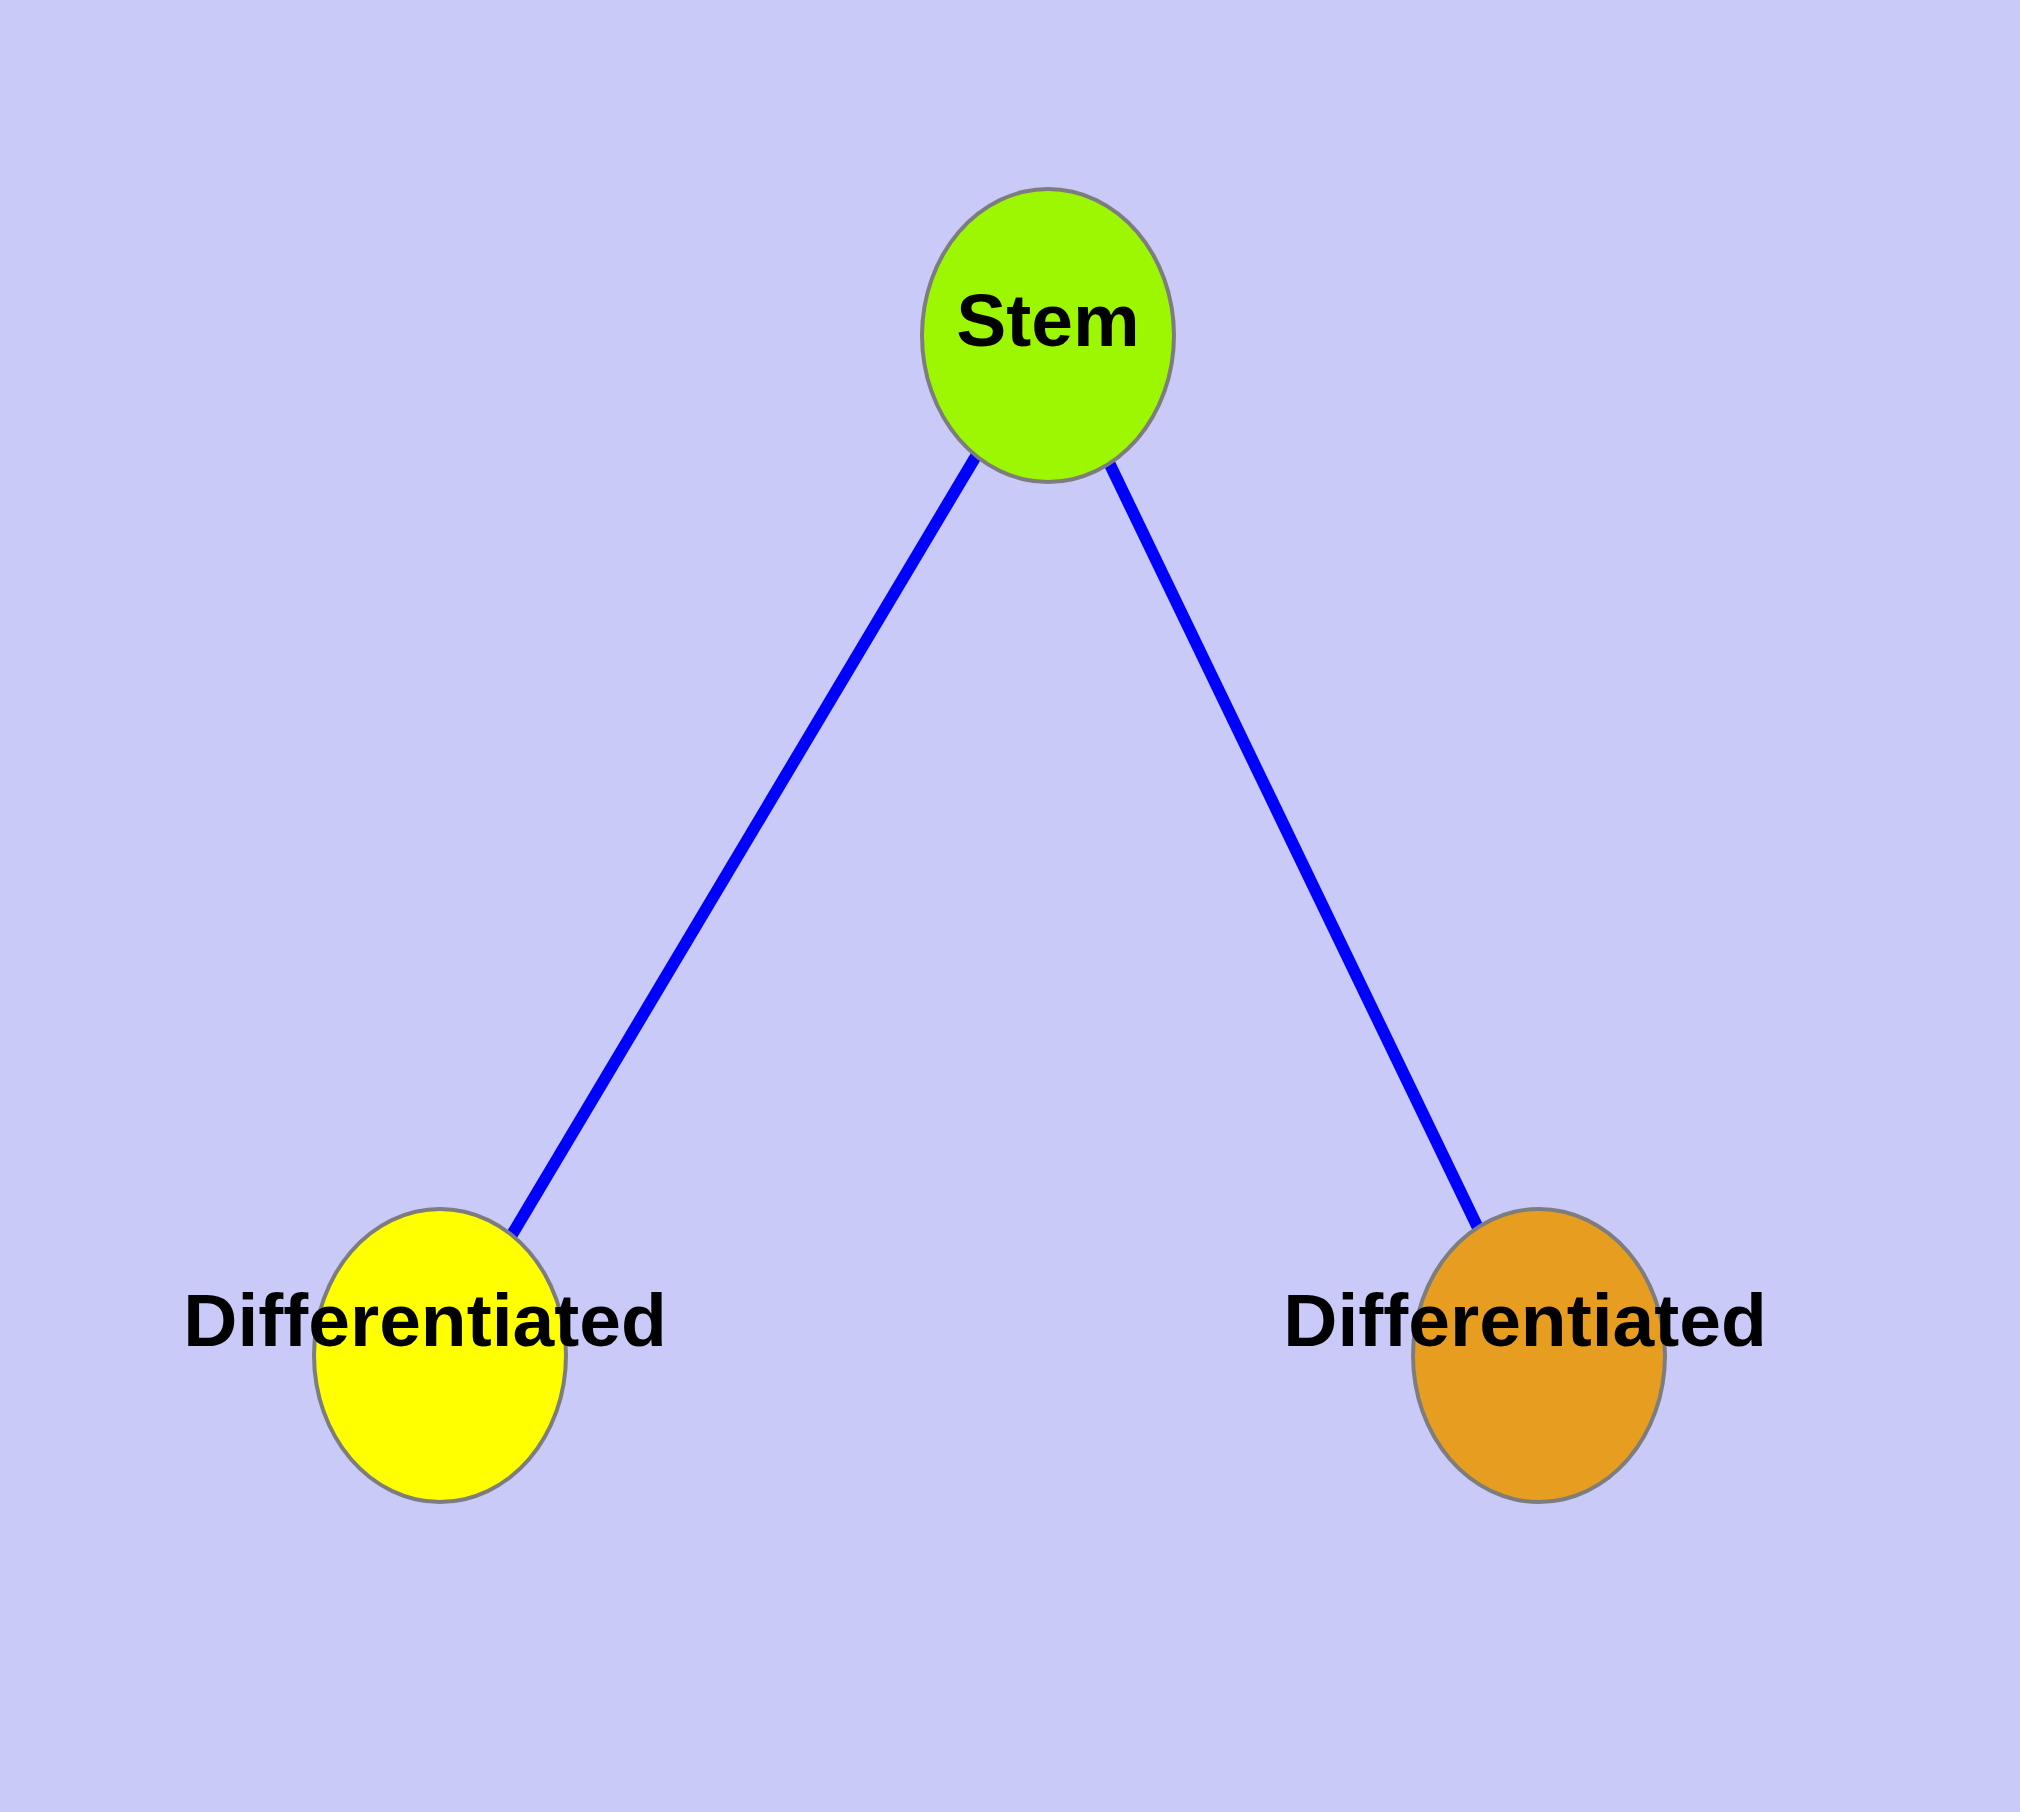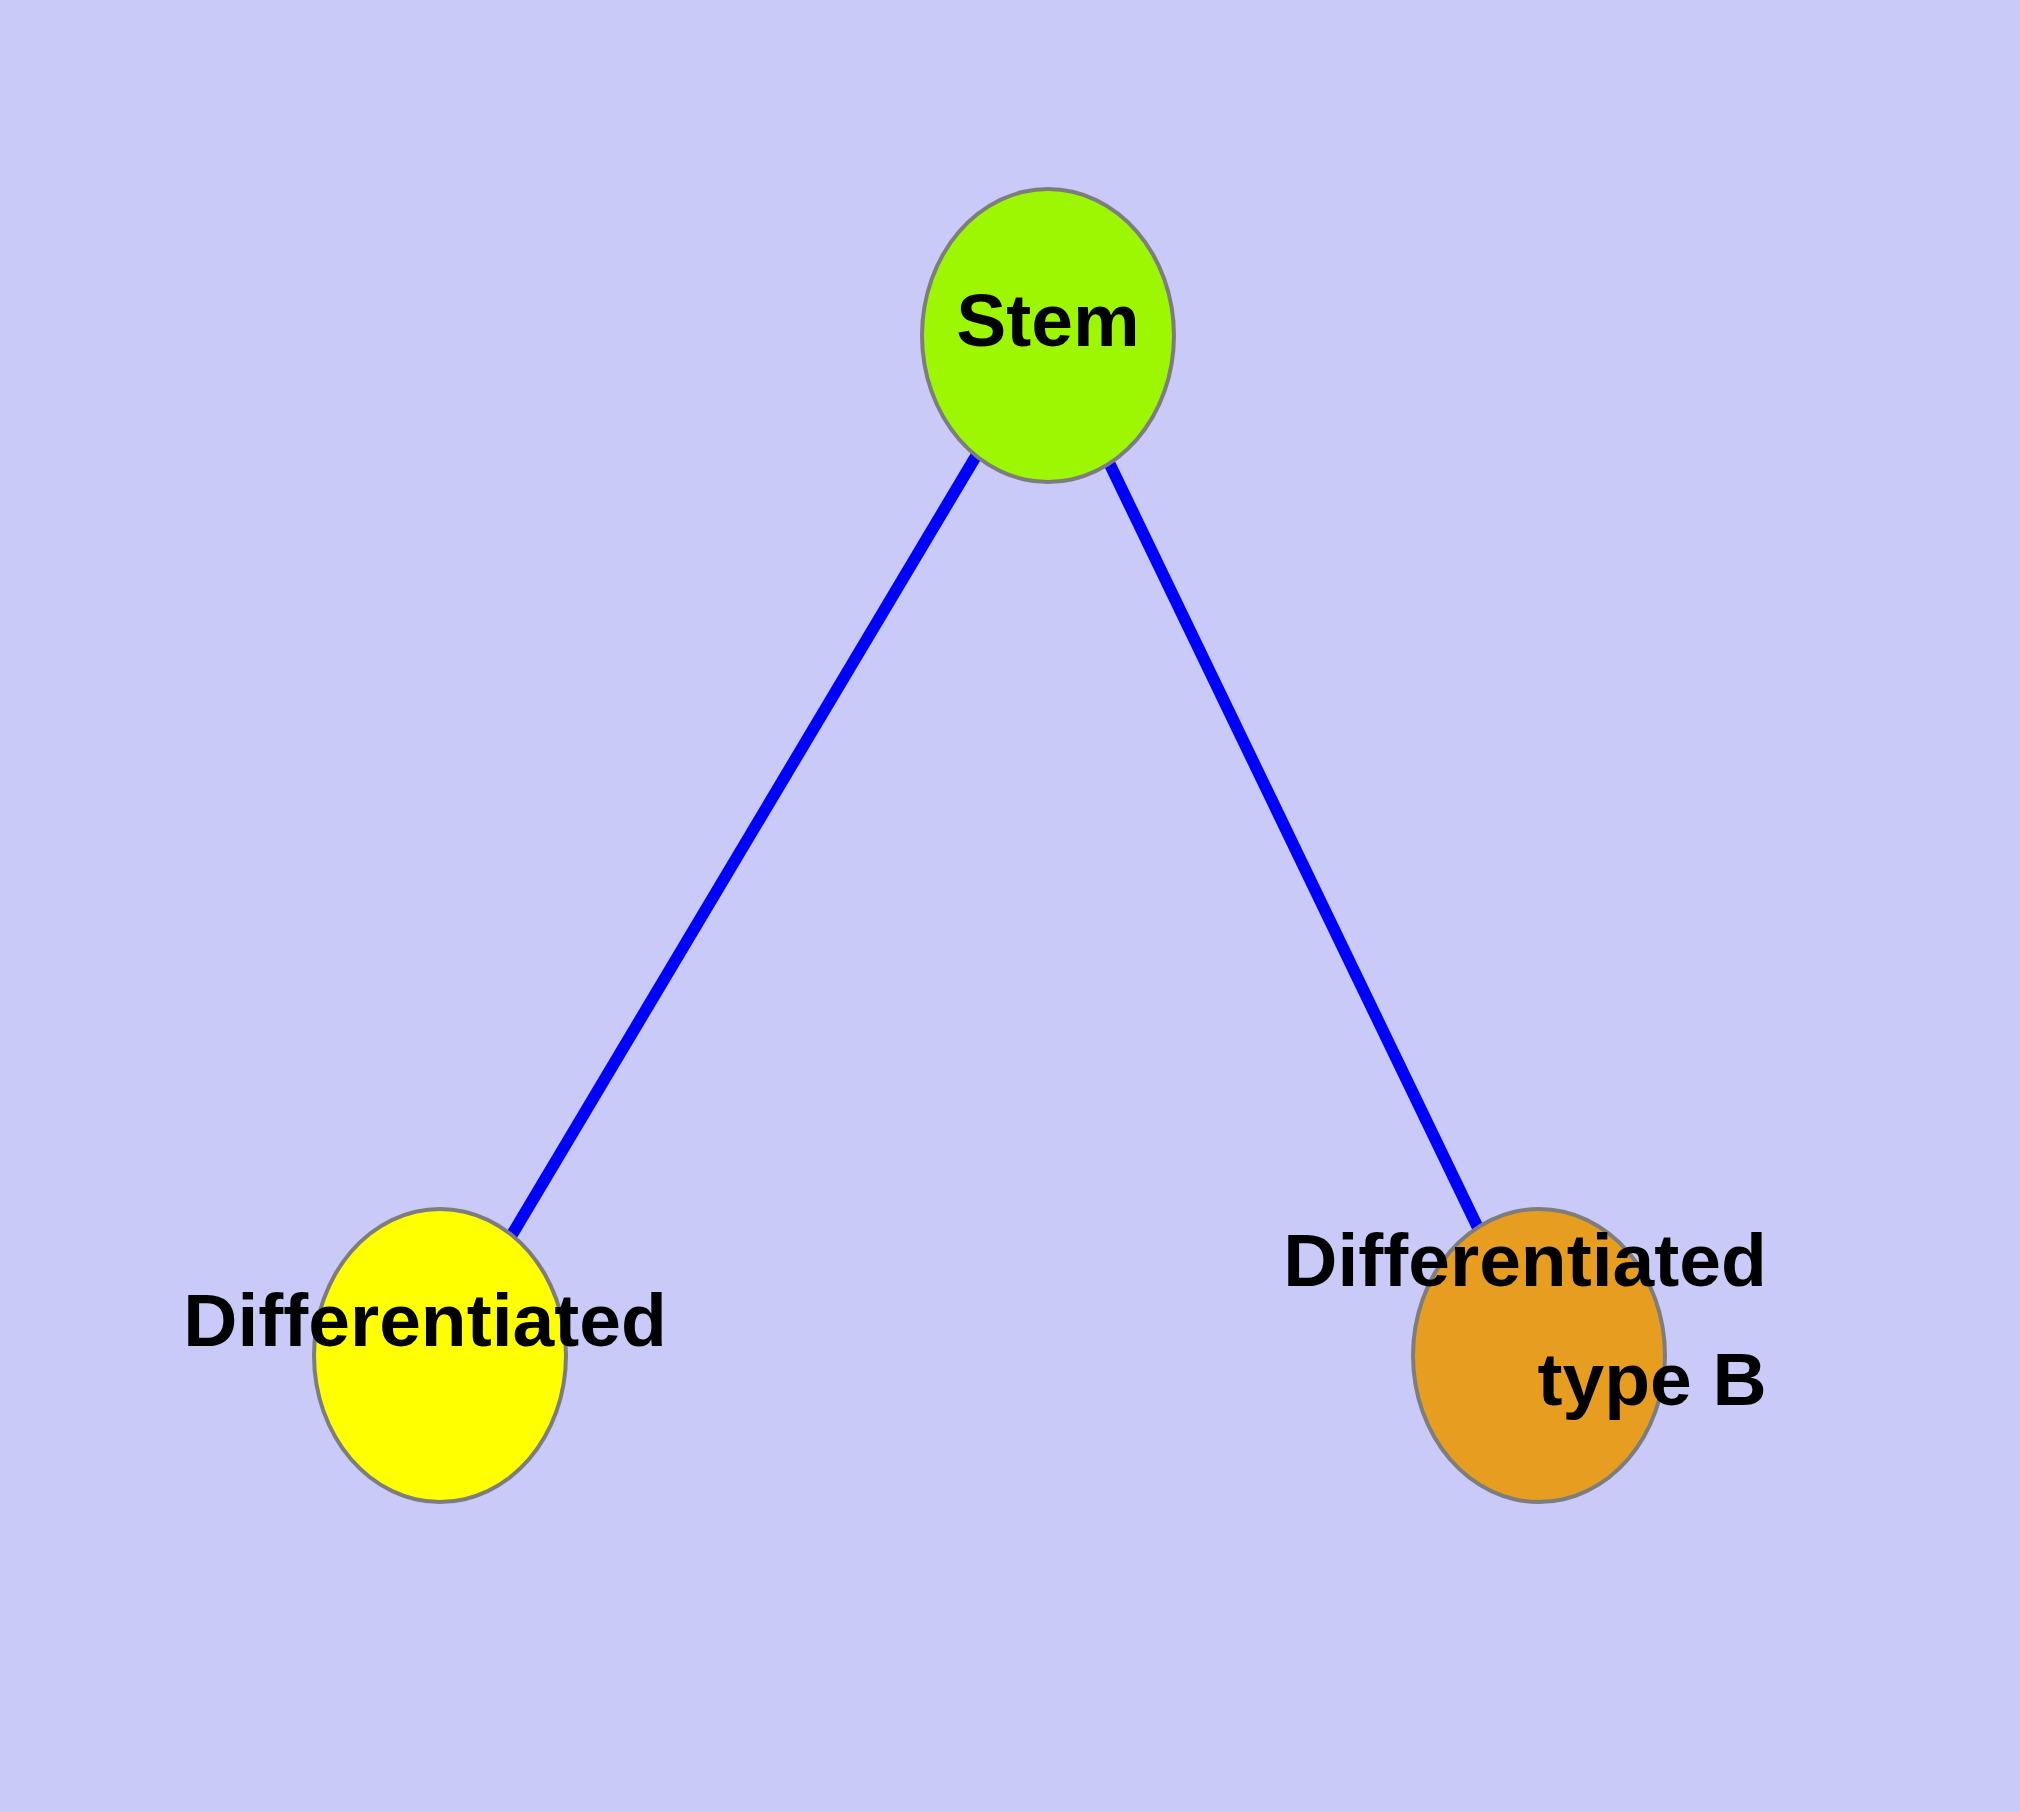--- a/index.html
+++ b/index.html
@@ -32,21 +32,21 @@
   .node-stem   { left: 920px; top: 187px; }
   .node-type-a { left: 312px;  top: 1207px; }
   .node-type-b { left: 1411px; top: 1207px; }
   .node-label {
     position: absolute;
     transform: translate(-50%, -50%);
     font-size: 75px;
     font-weight: 700;
     line-height: 119px;
     white-space: nowrap;
-    text-align: right;
+    text-align: left;
     letter-spacing: 0px;
   }
   .label-stem   { left: 1048px; top: 320px; }
   .label-type-a { left: 425px;  top: 1320px; }
   .label-type-b { left: 1525px; top: 1320px; }
   .label-line { display: block; }
 </style>
 </head>
 <body>
 
@@ -66,17 +66,16 @@
   <div class="node-label label-stem" style="color: rgb(0, 0, 0);">
     <span class="label-line">Stem</span>
   </div>
 
   <div class="node-label label-type-a" style="color: rgb(0, 0, 0);">
     <span class="label-line">Differentiated</span>
   </div>
 
   <div class="node-label label-type-b" style="color: rgb(0, 0, 0);">
     <span class="label-line">Differentiated</span>
-    <span class="label-line">type B</span>
   </div>
 
 </div>
 
 
 </body></html>

